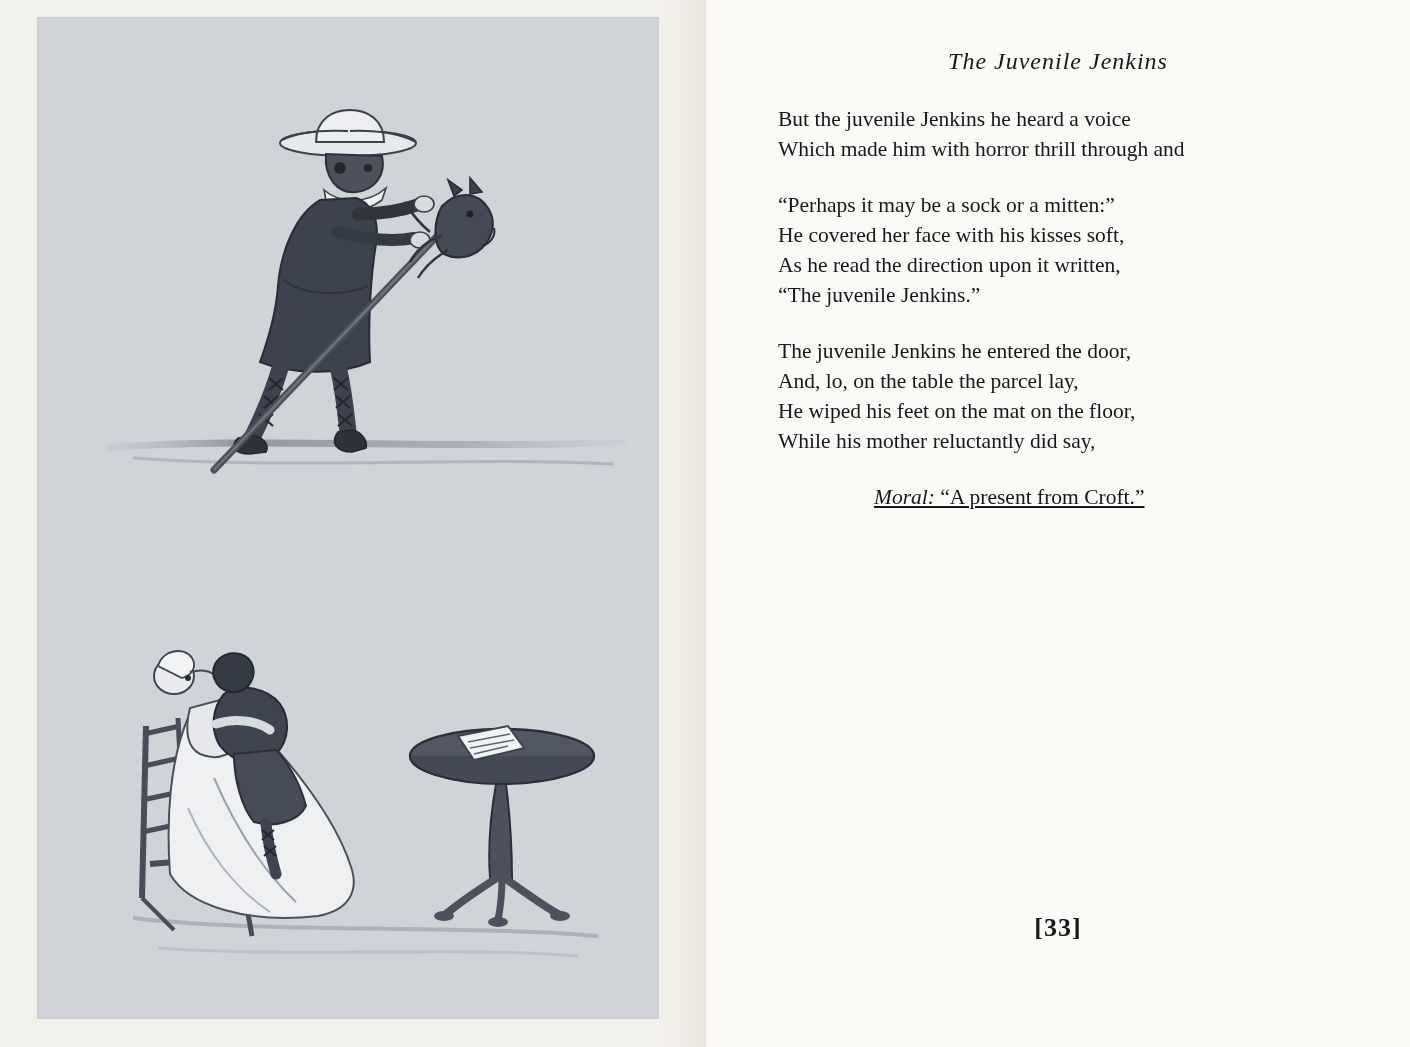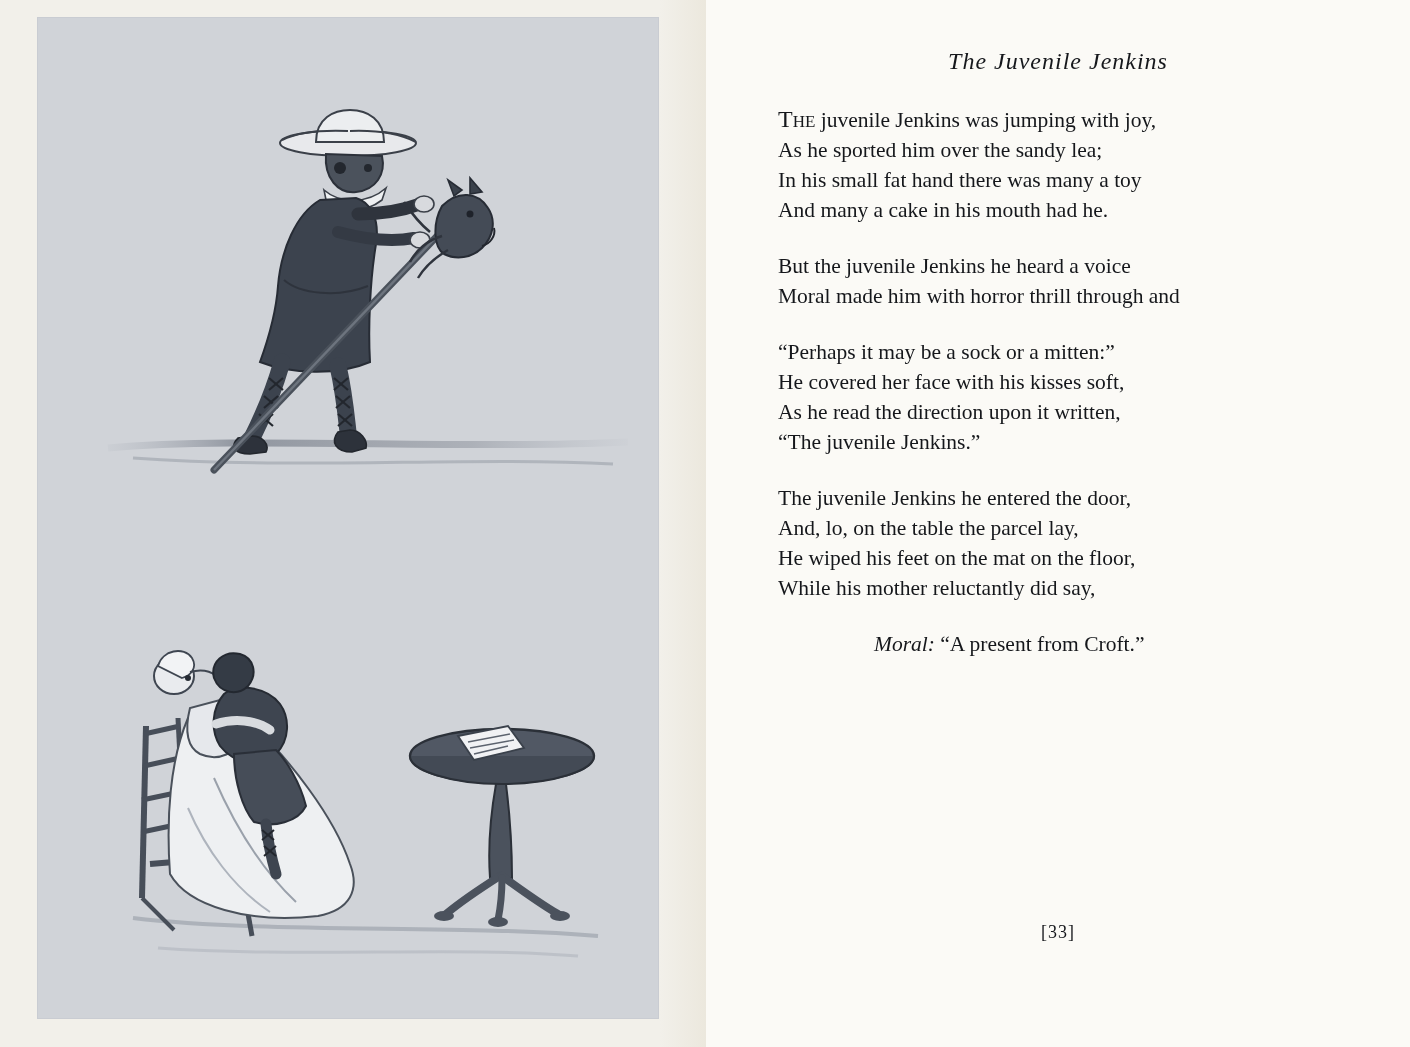--- a/index.html
+++ b/index.html
@@ -86,30 +86,32 @@
   .line { white-space: pre-wrap; }
   .line.indent { padding-left: 36px; }
   .line.first-line .sc {
     font-variant: small-caps;
     font-size: 24px;
   }
   .moral {
     margin-top: 24px;
     padding-left: 96px;
     font-size: 21.5px;
+    text-decoration: underline;
   }
   .moral .mw { font-style: italic; }
   .folio {
     position: absolute;
     left: 0; right: 0;
     bottom: 104px;
     text-align: center;
-    font-size: 18px;
+    font-size: 26px;
     color: #15171b;
     letter-spacing: 1px;
+    font-weight: bold;
   }
 </style>
 </head>
 <body>
 
 <div class="book">
 
   <div class="page-left">
     <div class="plate">
       <svg class="plate-inner" viewBox="0 0 620 1000" preserveAspectRatio="none">
@@ -283,30 +285,24 @@
   </div>
 
   <div class="gutter"></div>
   <div class="gutter-line"></div>
 
   <div class="page-right">
     <div class="poem-title">The Juvenile Jenkins</div>
 
     <div class="poem-body">
 
-      <div class="stanza">
-        <div class="line first-line"><span class="sc">The</span><span> juvenile Jenkins was jumping with joy,</span></div>
-        <div class="line">As he sported him over the sandy lea;</div>
-        <div class="line">In his small fat hand there was many a toy</div>
-        <div class="line">And many a cake in his mouth had he.</div>
-      </div>
 
       <div class="stanza">
         <div class="line">But the juvenile Jenkins he heard a voice</div>
-        <div class="line">Moral made him with horror thrill through and</div>
+        <div class="line">Which made him with horror thrill through and</div>
       </div>
 
       <div class="stanza">
         <div class="line">“Perhaps it may be a sock or a mitten:”</div>
         <div class="line">He covered her face with his kisses soft,</div>
         <div class="line">As he read the direction upon it written,</div>
         <div class="line">“The juvenile Jenkins.”</div>
       </div>
 
       <div class="stanza">

